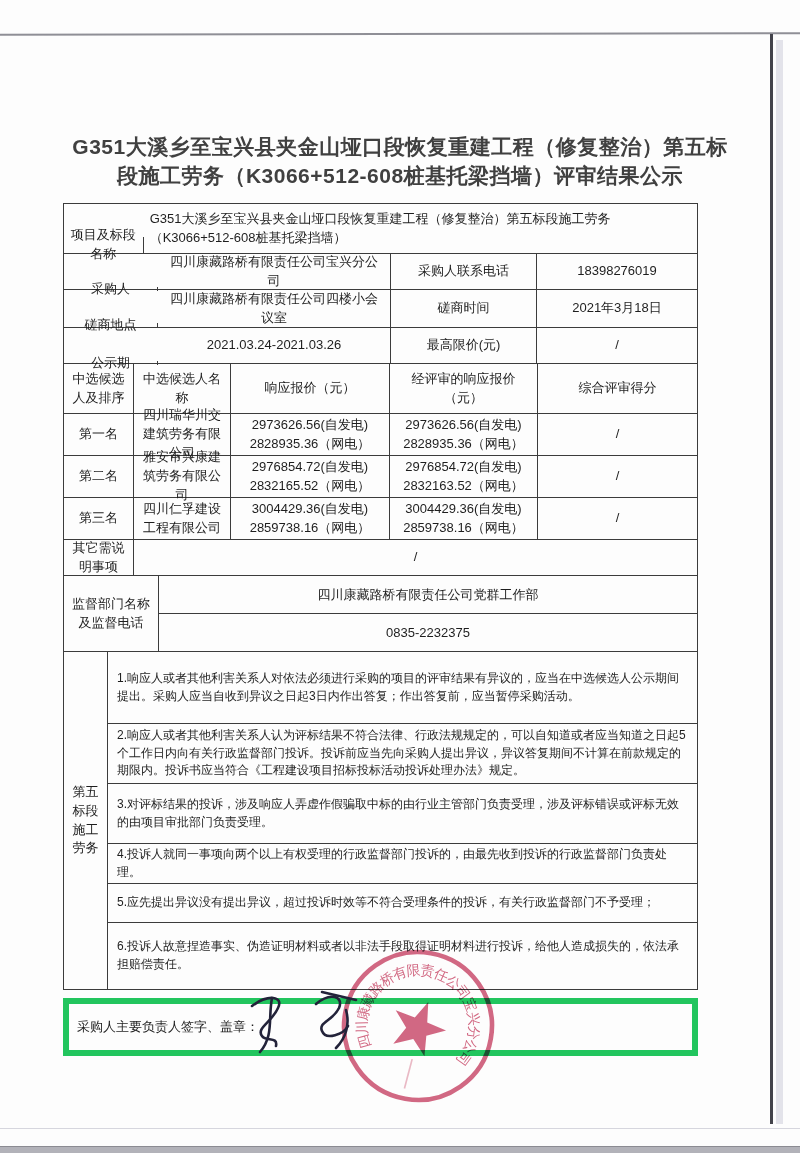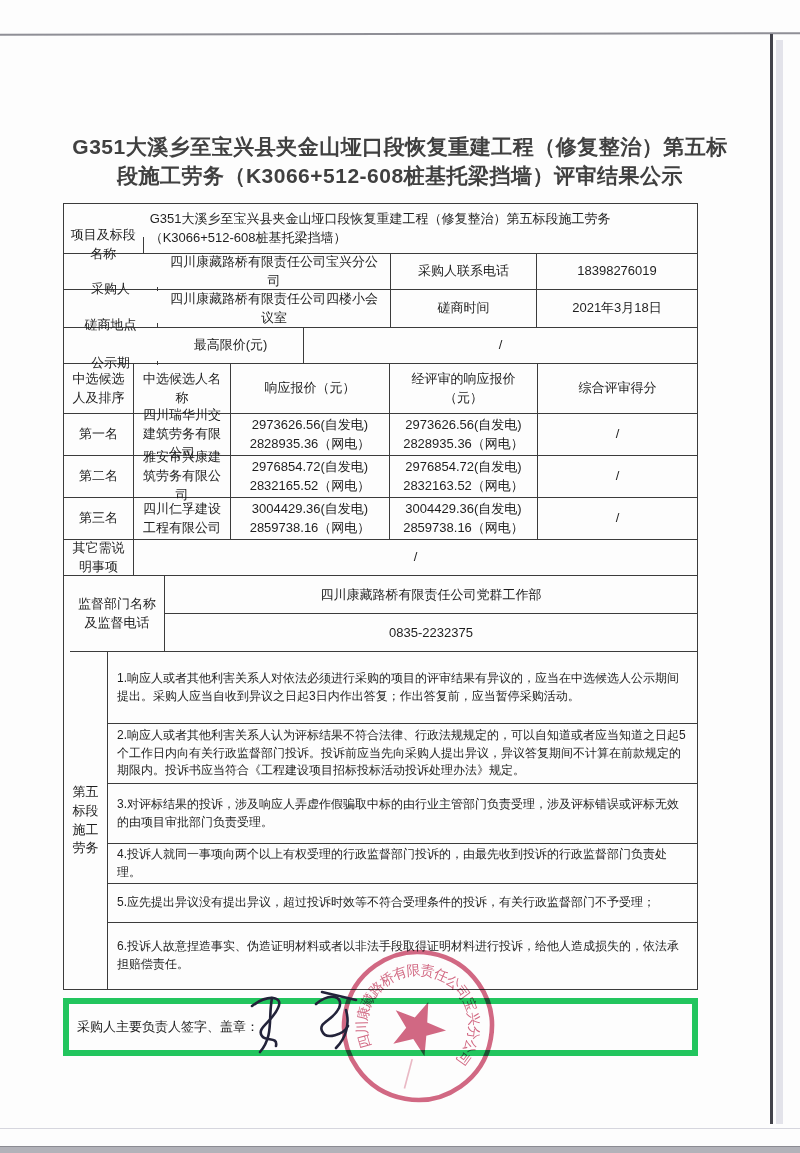--- a/index.html
+++ b/index.html
@@ -21,21 +21,21 @@
   .trow { display:flex; border-bottom:1px solid #3c3c3c; }
   .trow:last-child { border-bottom:none; }
   .cell { border-right:1px solid #3c3c3c; display:flex; align-items:center; justify-content:center;
           font-size:13px; line-height:1.45; text-align:center; padding:2px 6px; }
   .cell:last-child { border-right:none; }
   .cell.grow { flex:1 1 auto; }
   .cell.left { justify-content:flex-start; text-align:left; }
   .w94 {width:94px;margin-top:33px;} .w233{width:233px;} .w146{width:146px;}
   .w70 {width:70px;} .w97 {width:97px;} .w159{width:159px;} .w148{width:148px;}
   .w95 {width:95px;}
-  .h50{height:50px;} .h36{height:36px;} .h38{height:38px;} .h42{height:42px;} .h76{height:76px;margin-left:6px;}
+  .h50{height:50px;} .h36{height:36px;} .h38{height:38px;} .h42{height:42px;} .h76{height:76px;}
   .price-cell { flex-direction:column; }
   .stack { flex:1 1 auto; display:flex; flex-direction:column; }
   .stack .subrow { display:flex; align-items:center; justify-content:center; font-size:13px; border-bottom:1px solid #3c3c3c; }
   .stack .subrow:last-child { border-bottom:none; }
   .obj-item { display:flex; align-items:center; font-size:12px; line-height:1.45; text-align:left;
               padding:4px 9px; border-bottom:1px solid #3c3c3c; }
   .obj-item:last-child { border-bottom:none; }
 
   .sign-box { position:absolute; top:998px; left:63px; width:635px; height:58px; border:6px solid #22c55e;
               display:flex; align-items:center; padding-left:8px; font-size:13px; background:transparent; }
@@ -74,20 +74,21 @@
 
     <div class="trow h38">
       <div class="cell w94">磋商地点</div>
       <div class="cell w233">四川康藏路桥有限责任公司四楼小会议室</div>
       <div class="cell w146">磋商时间</div>
       <div class="cell grow">2021年3月18日</div>
     </div>
 
     <div class="trow h36">
       <div class="cell w94">公示期</div>
+      <div class="cell w233">2021.03.24-2021.03.26</div>
       <div class="cell w146">最高限价(元)</div>
       <div class="cell grow">/</div>
     </div>
 
     <div class="trow h50">
       <div class="cell w70">中选候选人及排序</div>
       <div class="cell w97">中选候选人名称</div>
       <div class="cell w159">响应报价（元）</div>
       <div class="cell w148">经评审的响应报价（元）</div>
       <div class="cell grow">综合评审得分</div>

